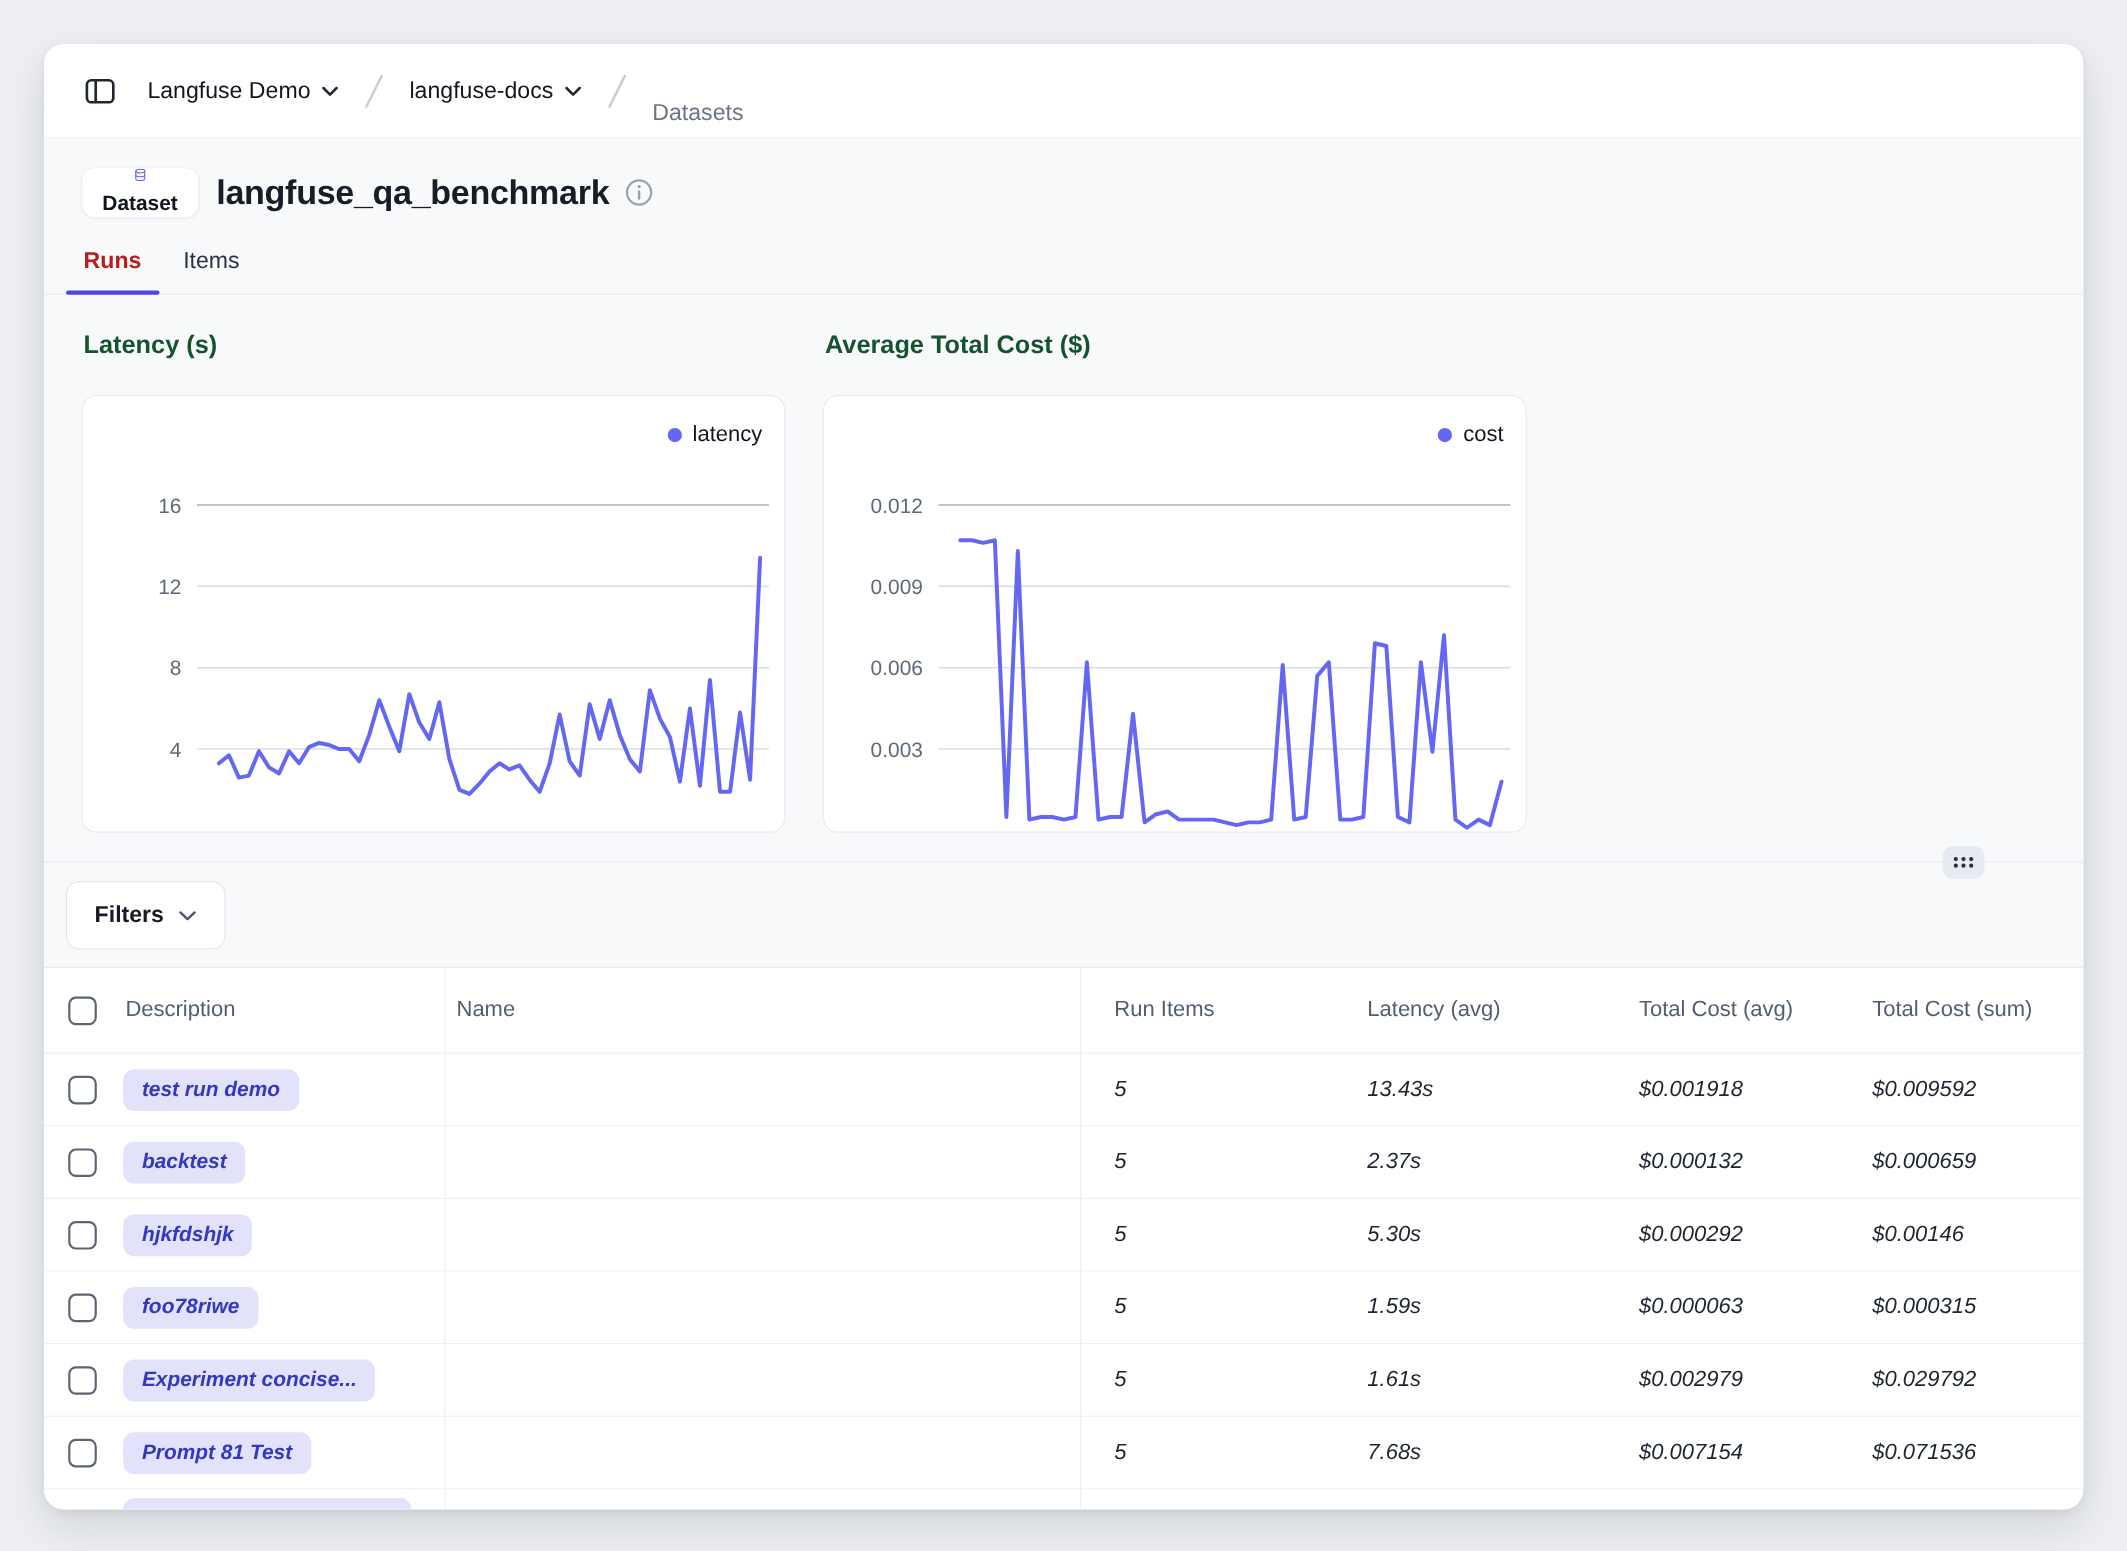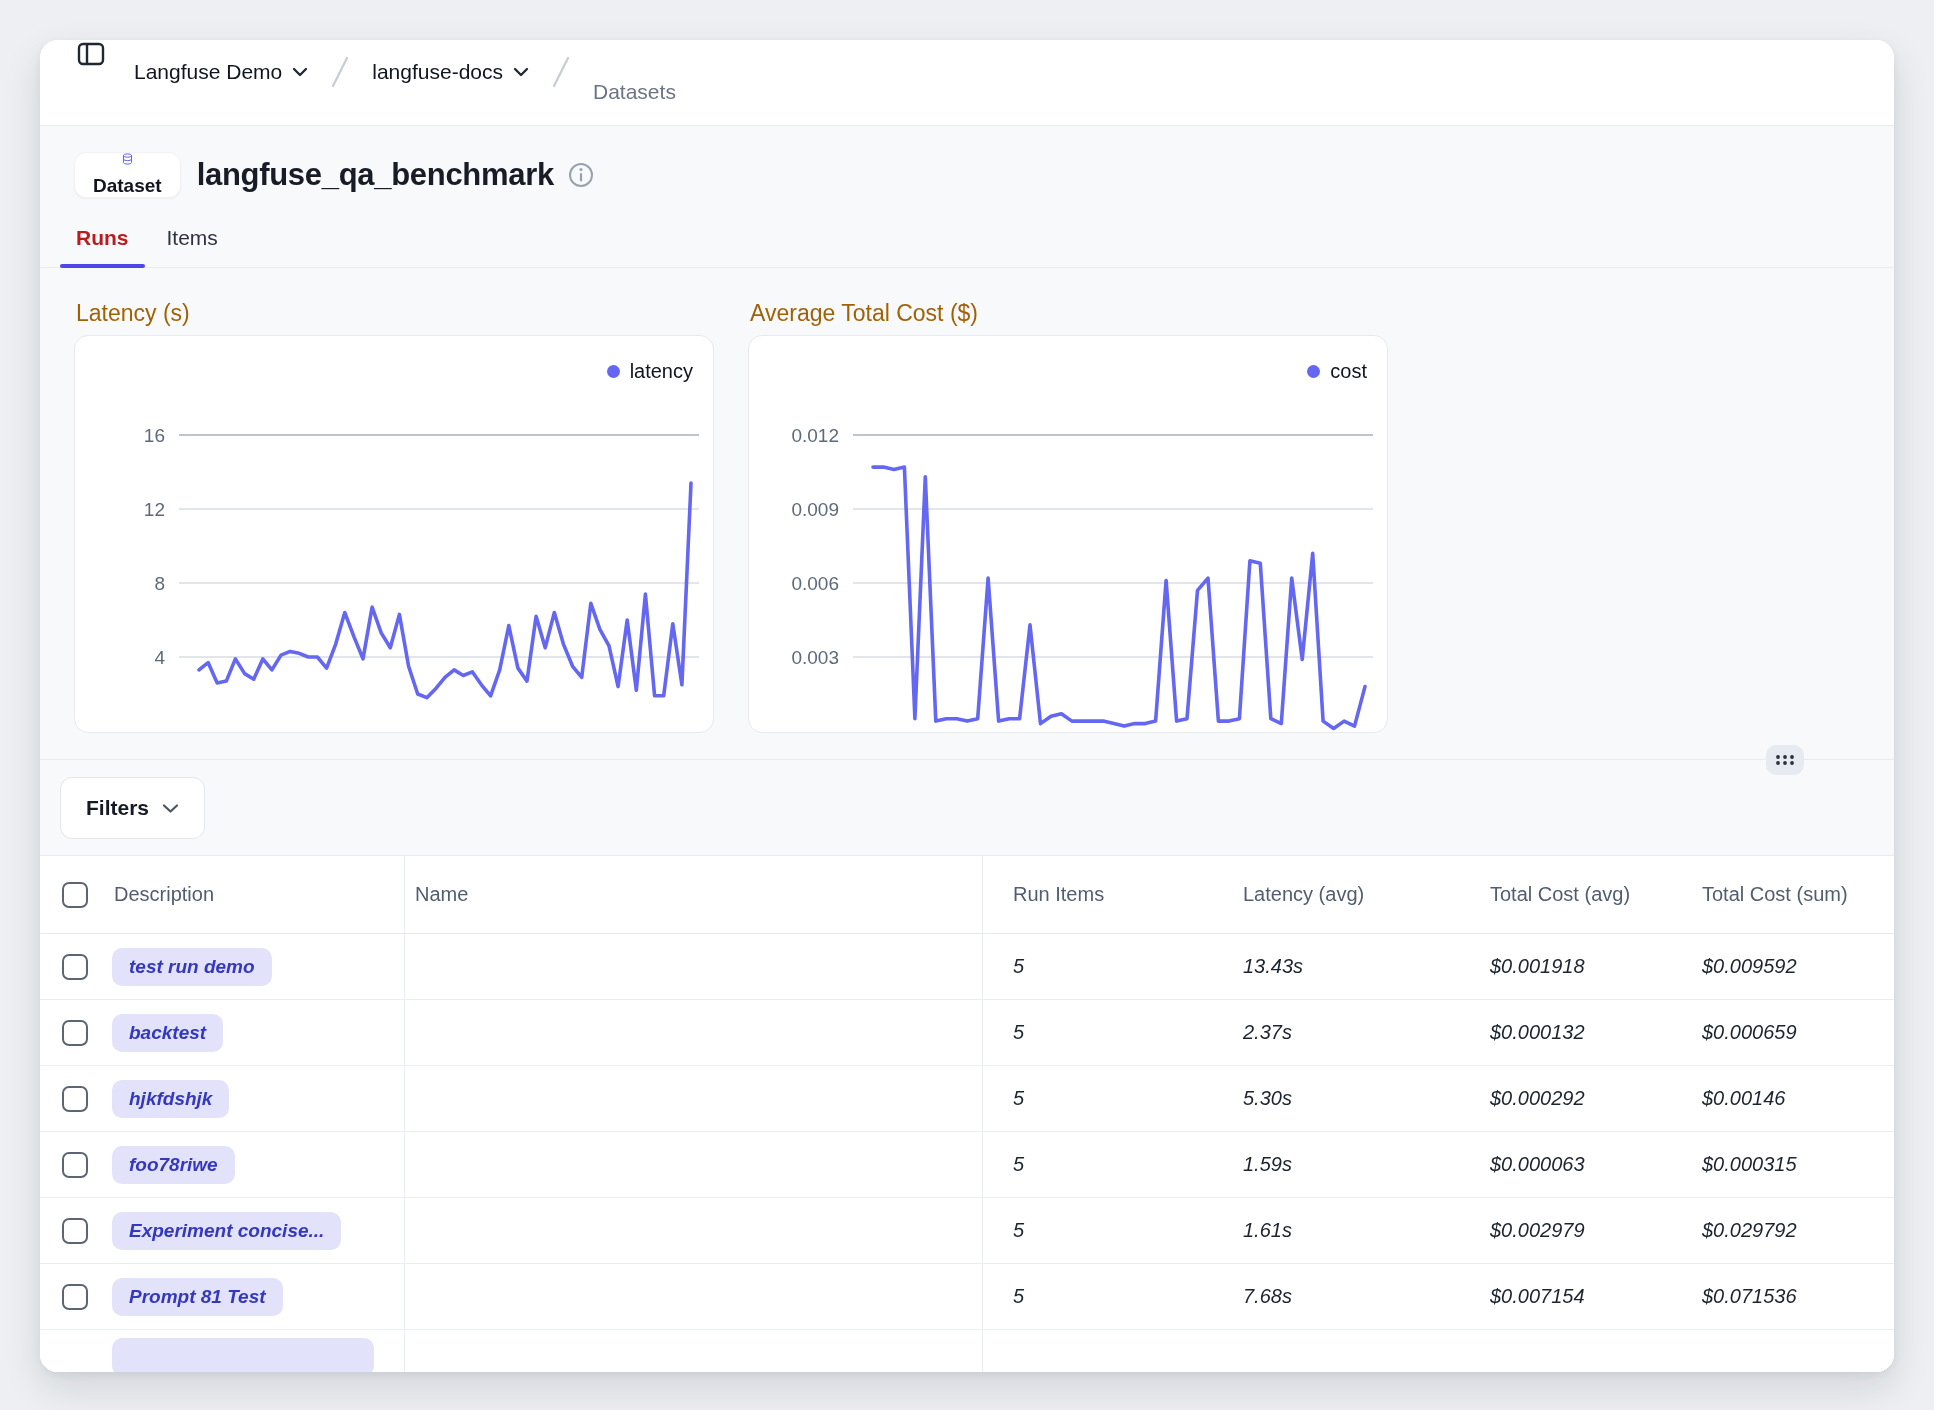--- a/index.html
+++ b/index.html
@@ -12,21 +12,21 @@
   }
   .stage { position:relative; width:1934px; height:1410px; background:#edeff2; overflow:hidden; }
   .app-card {
     position:absolute; left:40px; top:40px; width:1854px; height:1332px;
     background:#ffffff; border-radius:18px; overflow:hidden;
     box-shadow:0 16px 38px rgba(15,23,42,.12), 0 3px 8px rgba(15,23,42,.06);
   }
   
   .topbar {
     height:86px; background:#fff; border-bottom:1px solid #e9ebef;
-    display:flex; align-items:flex-start; padding:0 36px; gap:28px;
+    display:flex; align-items:center; padding:0 36px; gap:28px;
   }
   .panel-btn { background:none; border:none; cursor:pointer; display:flex; align-items:center; }
   .crumbs { display:flex; align-items:center; gap:22px; }
   .crumb {
     display:flex; align-items:center; gap:10px; background:none; border:none; cursor:pointer;
     font-family:inherit; font-size:21px; font-weight:500; color:#10151f;
   }
   .crumb-muted { font-size:21px; font-weight:500; color:#6b7585;margin-top:40px; }
   
   .content { position:absolute; top:86px; left:0; right:0; bottom:0; background:#f8f9fb; }
@@ -44,21 +44,21 @@
   .tabs { margin-top:22px; padding-left:20px; border-bottom:1px solid #e9ebef; display:flex; gap:6px; }
   .tab { position:relative; padding:6px 16px 17px; font-size:21px; font-weight:500; color:#2b3342; cursor:pointer; }
   .tab.active { color:#b91c1c; font-weight:600; }
   .tab.active::after {
     content:""; position:absolute; left:0; right:0; bottom:-1px; height:4px;
     background:#4f46e5; border-radius:2px;
   }
   
   .charts { padding:32px 0 0 34px; display:flex; gap:34px; }
   .chart-block { width:640px; }
-  .chart-title { font-size:23px; font-weight:400; color:#a16207; margin:0 0 8px 2px; }
+  .chart-title { font-size:23px; font-weight:700; color:#14532d; margin:0 0 32px 2px; }
   .chart-card {
     position:relative; width:640px; height:398px; background:#fff;
     border:1px solid #e7e9ee; border-radius:14px; overflow:hidden;
   }
   .legend {
     position:absolute; top:24px; right:20px; z-index:2;
     display:flex; align-items:center; gap:10px;
     font-size:20px; font-weight:500; color:#10141f;
   }
   .legend .dot { width:13px; height:13px; border-radius:50%; background:#6467f1; }

